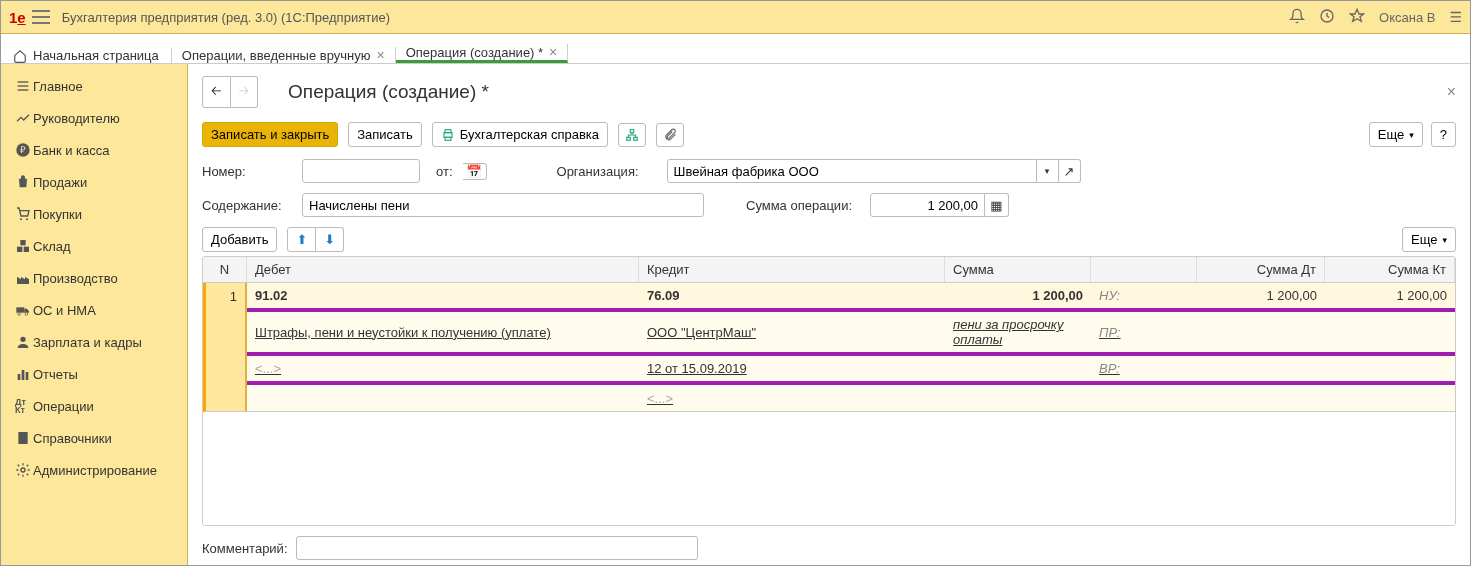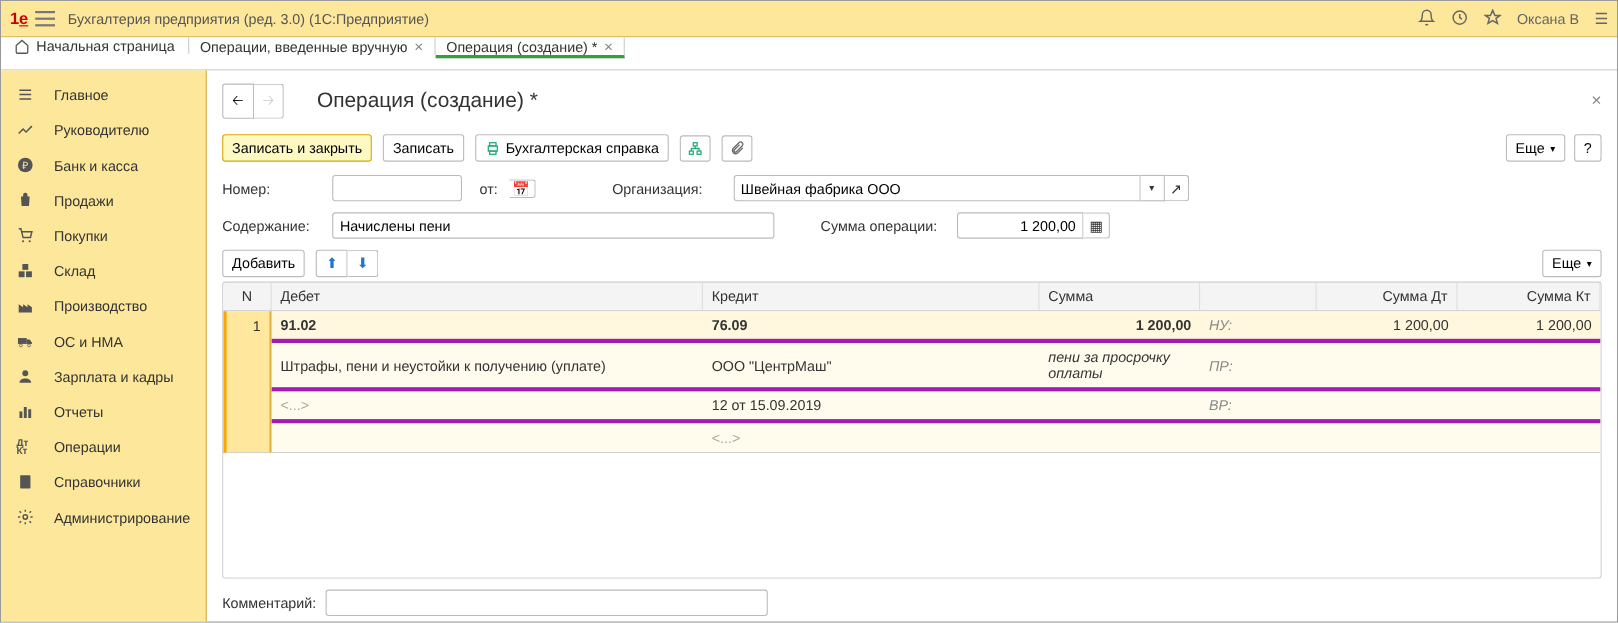--- a/index.html
+++ b/index.html
@@ -6,36 +6,36 @@
 body { font-size: 13px; color: #333; background: #fff; width: 1471px; height: 566px; overflow: hidden; border: 1px solid #999; }
 
 .titlebar { background: #fde79b; height: 28px; display: flex; align-items: center; padding: 16px 8px; border-bottom: 1px solid #d0b050; }
 .logo-1c { color: #c00; font-weight: bold; font-size: 15px; margin-right: 6px; }
 .hamburger { width: 18px; height: 14px; margin-right: 12px; display: flex; flex-direction: column; justify-content: space-between; cursor: pointer; }
 .hamburger span { height: 2px; background: #777; }
 .titlebar-title { color: #555; font-size: 13px; }
 .titlebar-right { margin-left: auto; display: flex; align-items: center; gap: 14px; color: #666; }
 .titlebar-right svg { width: 16px; height: 16px; }
 
-.tabsrow { height: 30px; background: #fff; border-bottom: 1px solid #ccc; display: flex; align-items: flex-start; }
+.tabsrow { height: 30px; background: #fff; border-bottom: 1px solid #ccc; display: flex; align-items: flex-end; }
 .home-tab { display: flex; align-items: center; padding: 0 12px; border-right: 1px solid #ccc; gap: 6px; }
 .tab { display: flex; align-items: center; padding: 0 10px; border-right: 1px solid #ccc; gap: 6px; color: #333; cursor: pointer; }
 .tab.active { border-bottom: 3px solid #3a9c3a; }
 .tab .close-x { font-size: 14px; color: #888; }
 
 .body-row { display: flex; height: calc(566px - 28px - 30px); }
 .sidebar { width: 187px; background: #fde79b; border-right: 1px solid #d0b050; padding-top: 6px; }
-.side-item { display: flex; align-items: center; gap: 18px; padding: 8px 14px; color: #333; cursor: pointer; }
+.side-item { display: flex; align-items: center; gap: 2px; padding: 8px 14px; color: #333; cursor: pointer; }
 .side-item svg, .side-item .ico { width: 16px; height: 16px; flex-shrink: 0; color: #555; }
 
 .main { flex: 1; padding: 12px 14px; position: relative; display: flex; flex-direction: column; }
 .hdr-row { display: flex; align-items: center; margin-bottom: 14px; }
 .navbtns { display: flex; gap: 0; margin-right: 30px; }
 .btn { border: 1px solid #bbb; background: #fff; padding: 4px 8px; border-radius: 3px; cursor: pointer; display: inline-flex; align-items: center; gap: 5px; font-size: 13px; }
-.btn.yellow { background: #fef9c3; border-color: #d4a900; font-weight: normal; }
+.btn.yellow { background: #eab308; border-color: #d4a900; font-weight: normal; }
 .page-title { font-size: 19px; color: #333; }
 .close-page { margin-left: auto; font-size: 16px; color: #888; cursor: pointer; }
 
 .cmdbar { display: flex; gap: 10px; align-items: center; margin-bottom: 12px; }
 .cmdbar-right { margin-left: auto; display: flex; gap: 8px; }
 
 .form-row { display: flex; align-items: center; gap: 10px; margin-bottom: 10px; }
 .lbl { color: #333; width: 90px; }
 .tinput { border: 1px solid #bbb; border-radius: 3px; padding: 3px 6px; height: 24px; font-size: 13px; }
 .date-wrap { display: flex; }
@@ -69,21 +69,21 @@
 .subrow:last-child { border-bottom: 1px solid #ccc; }
 .sc { padding: 5px 8px; }
 .sc-debit { width: 392px; }
 .sc-credit { width: 306px; }
 .sc-sum { width: 146px; text-align: right; }
 .sc-extra { width: 106px; font-style: italic; color: #888; }
 .sc-sdt { width: 128px; text-align: right; }
 .sc-skt { flex: 1; text-align: right; }
 .bold { font-weight: bold; }
 .bg-y { background: #fff8df; }
-.bg-y2 { background: #fffbed; }
+.bg-y2 { background: #fffbed; text-decoration: underline; }
 .placeholder-txt { color: #aaa; }
 
 .comment-row { display: flex; align-items: center; gap: 8px; margin-top: 10px; }
 .grid-body-empty { flex: 1; background: #fff; }
 </style>
 </head>
 <body>
 
 <div class="titlebar">
   <span class="logo-1c">1<span style="text-decoration:underline">e</span></span>

